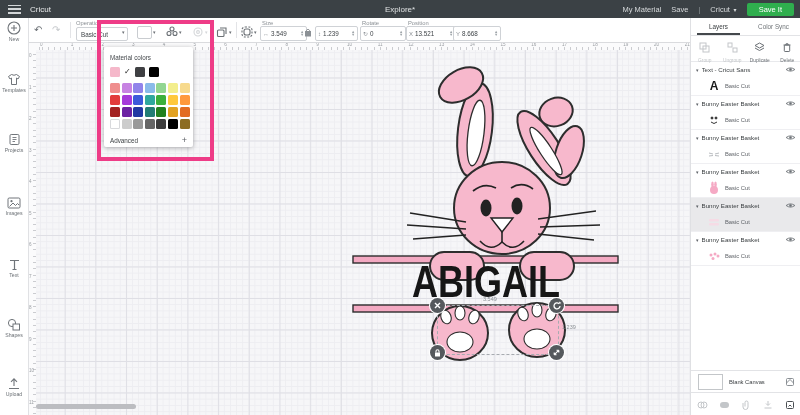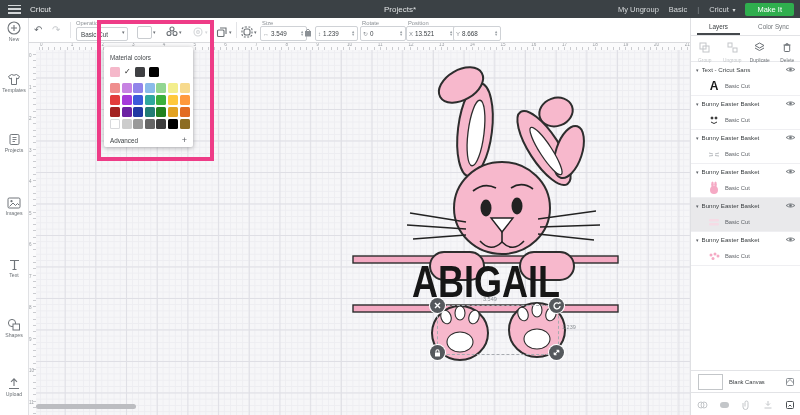--- a/index.html
+++ b/index.html
@@ -101,27 +101,27 @@
 </head>
 <body>
 
 <header class="hdr">
   <span class="burger">
       <i></i>
       <i></i>
       <i></i>
     </span>
   <span class="hdr-title">Cricut</span>
-  <span class="doc-title">Projects*</span>
+  <span class="doc-title">Explore*</span>
   <span class="hdr-right">
-    <span>My Ungroup</span>
-    <span>Basic</span>
+    <span>My Material</span>
+    <span>Save</span>
     <span class="sep">|</span>
     <span><span>Cricut</span><span class="carat"> ▾</span></span>
-    <button class="makeit">Make It</button>
+    <button class="makeit">Save It</button>
   </span>
 </header>
 
 <div class="tbar">
   <button class="tbtn" style="left:6px;">↶</button>
   <button class="tbtn" style="left:24px;color:#c6c9cc;">↷</button>
   <span class="vdiv" style="left:42px;"></span>
   <span class="tlabel" style="left:48px;">Operation</span>
   <div class="opsel" style="left:48px;width:42px;">
     <span>Basic Cut</span>

